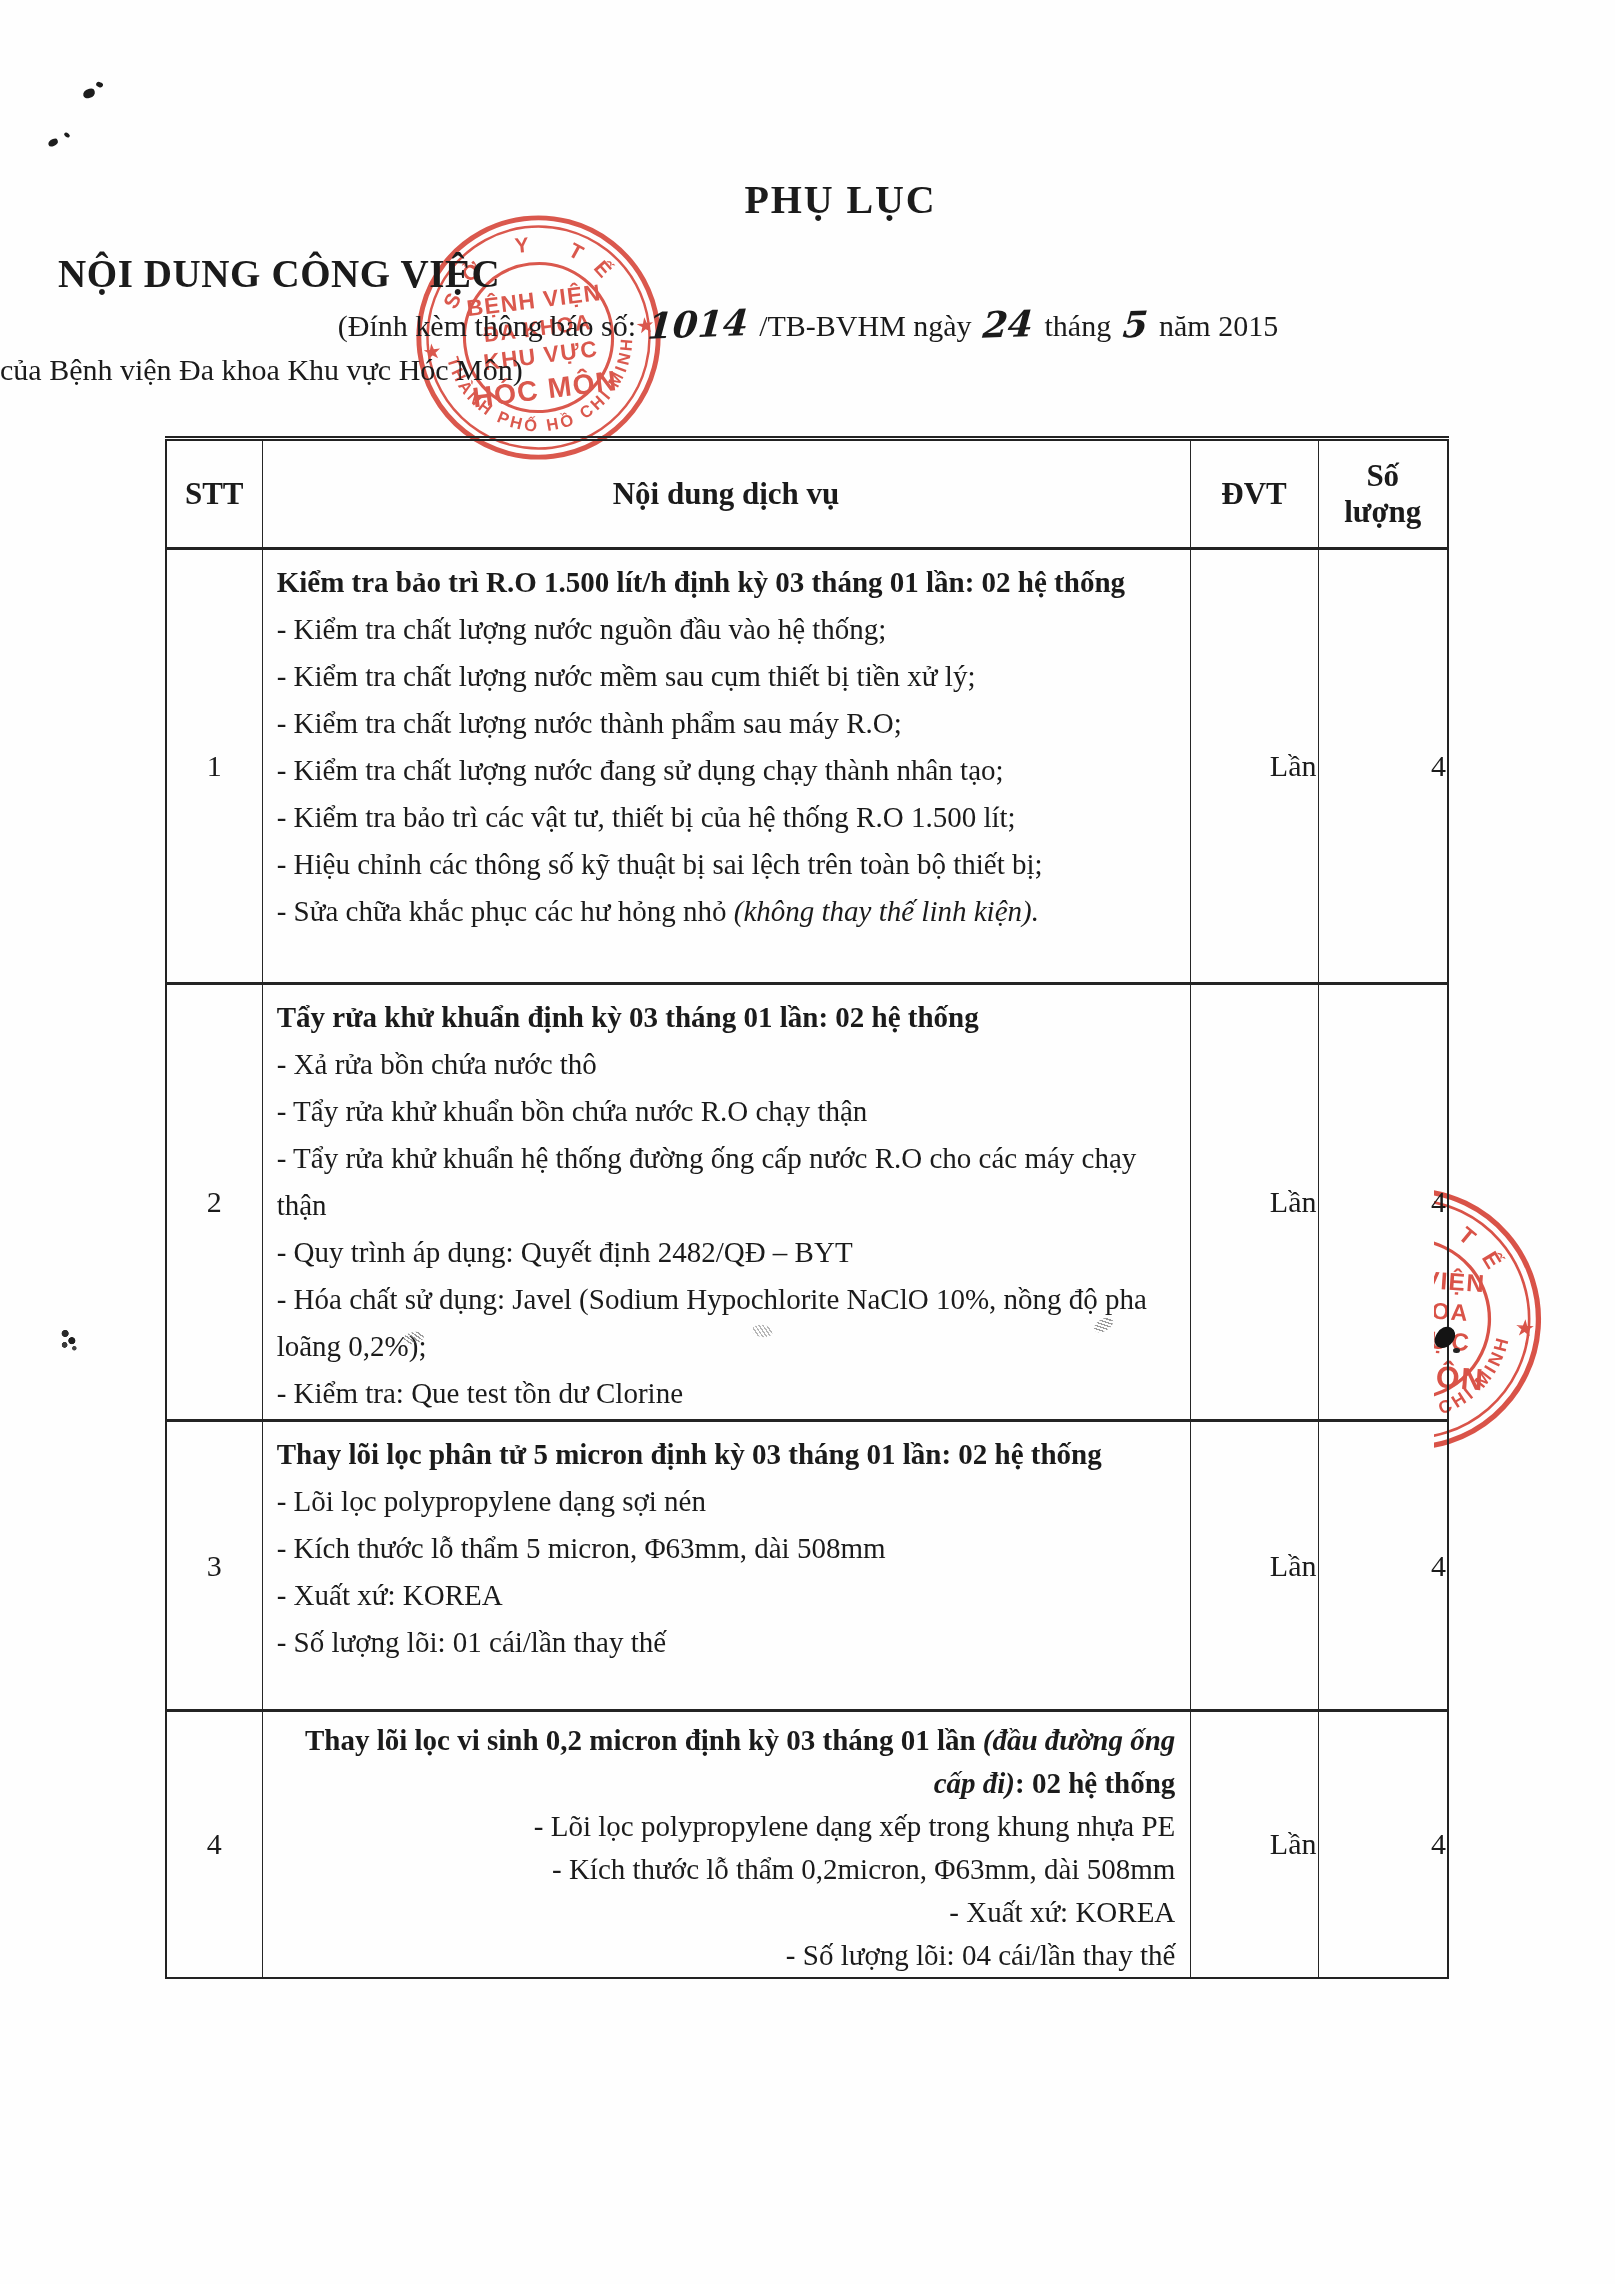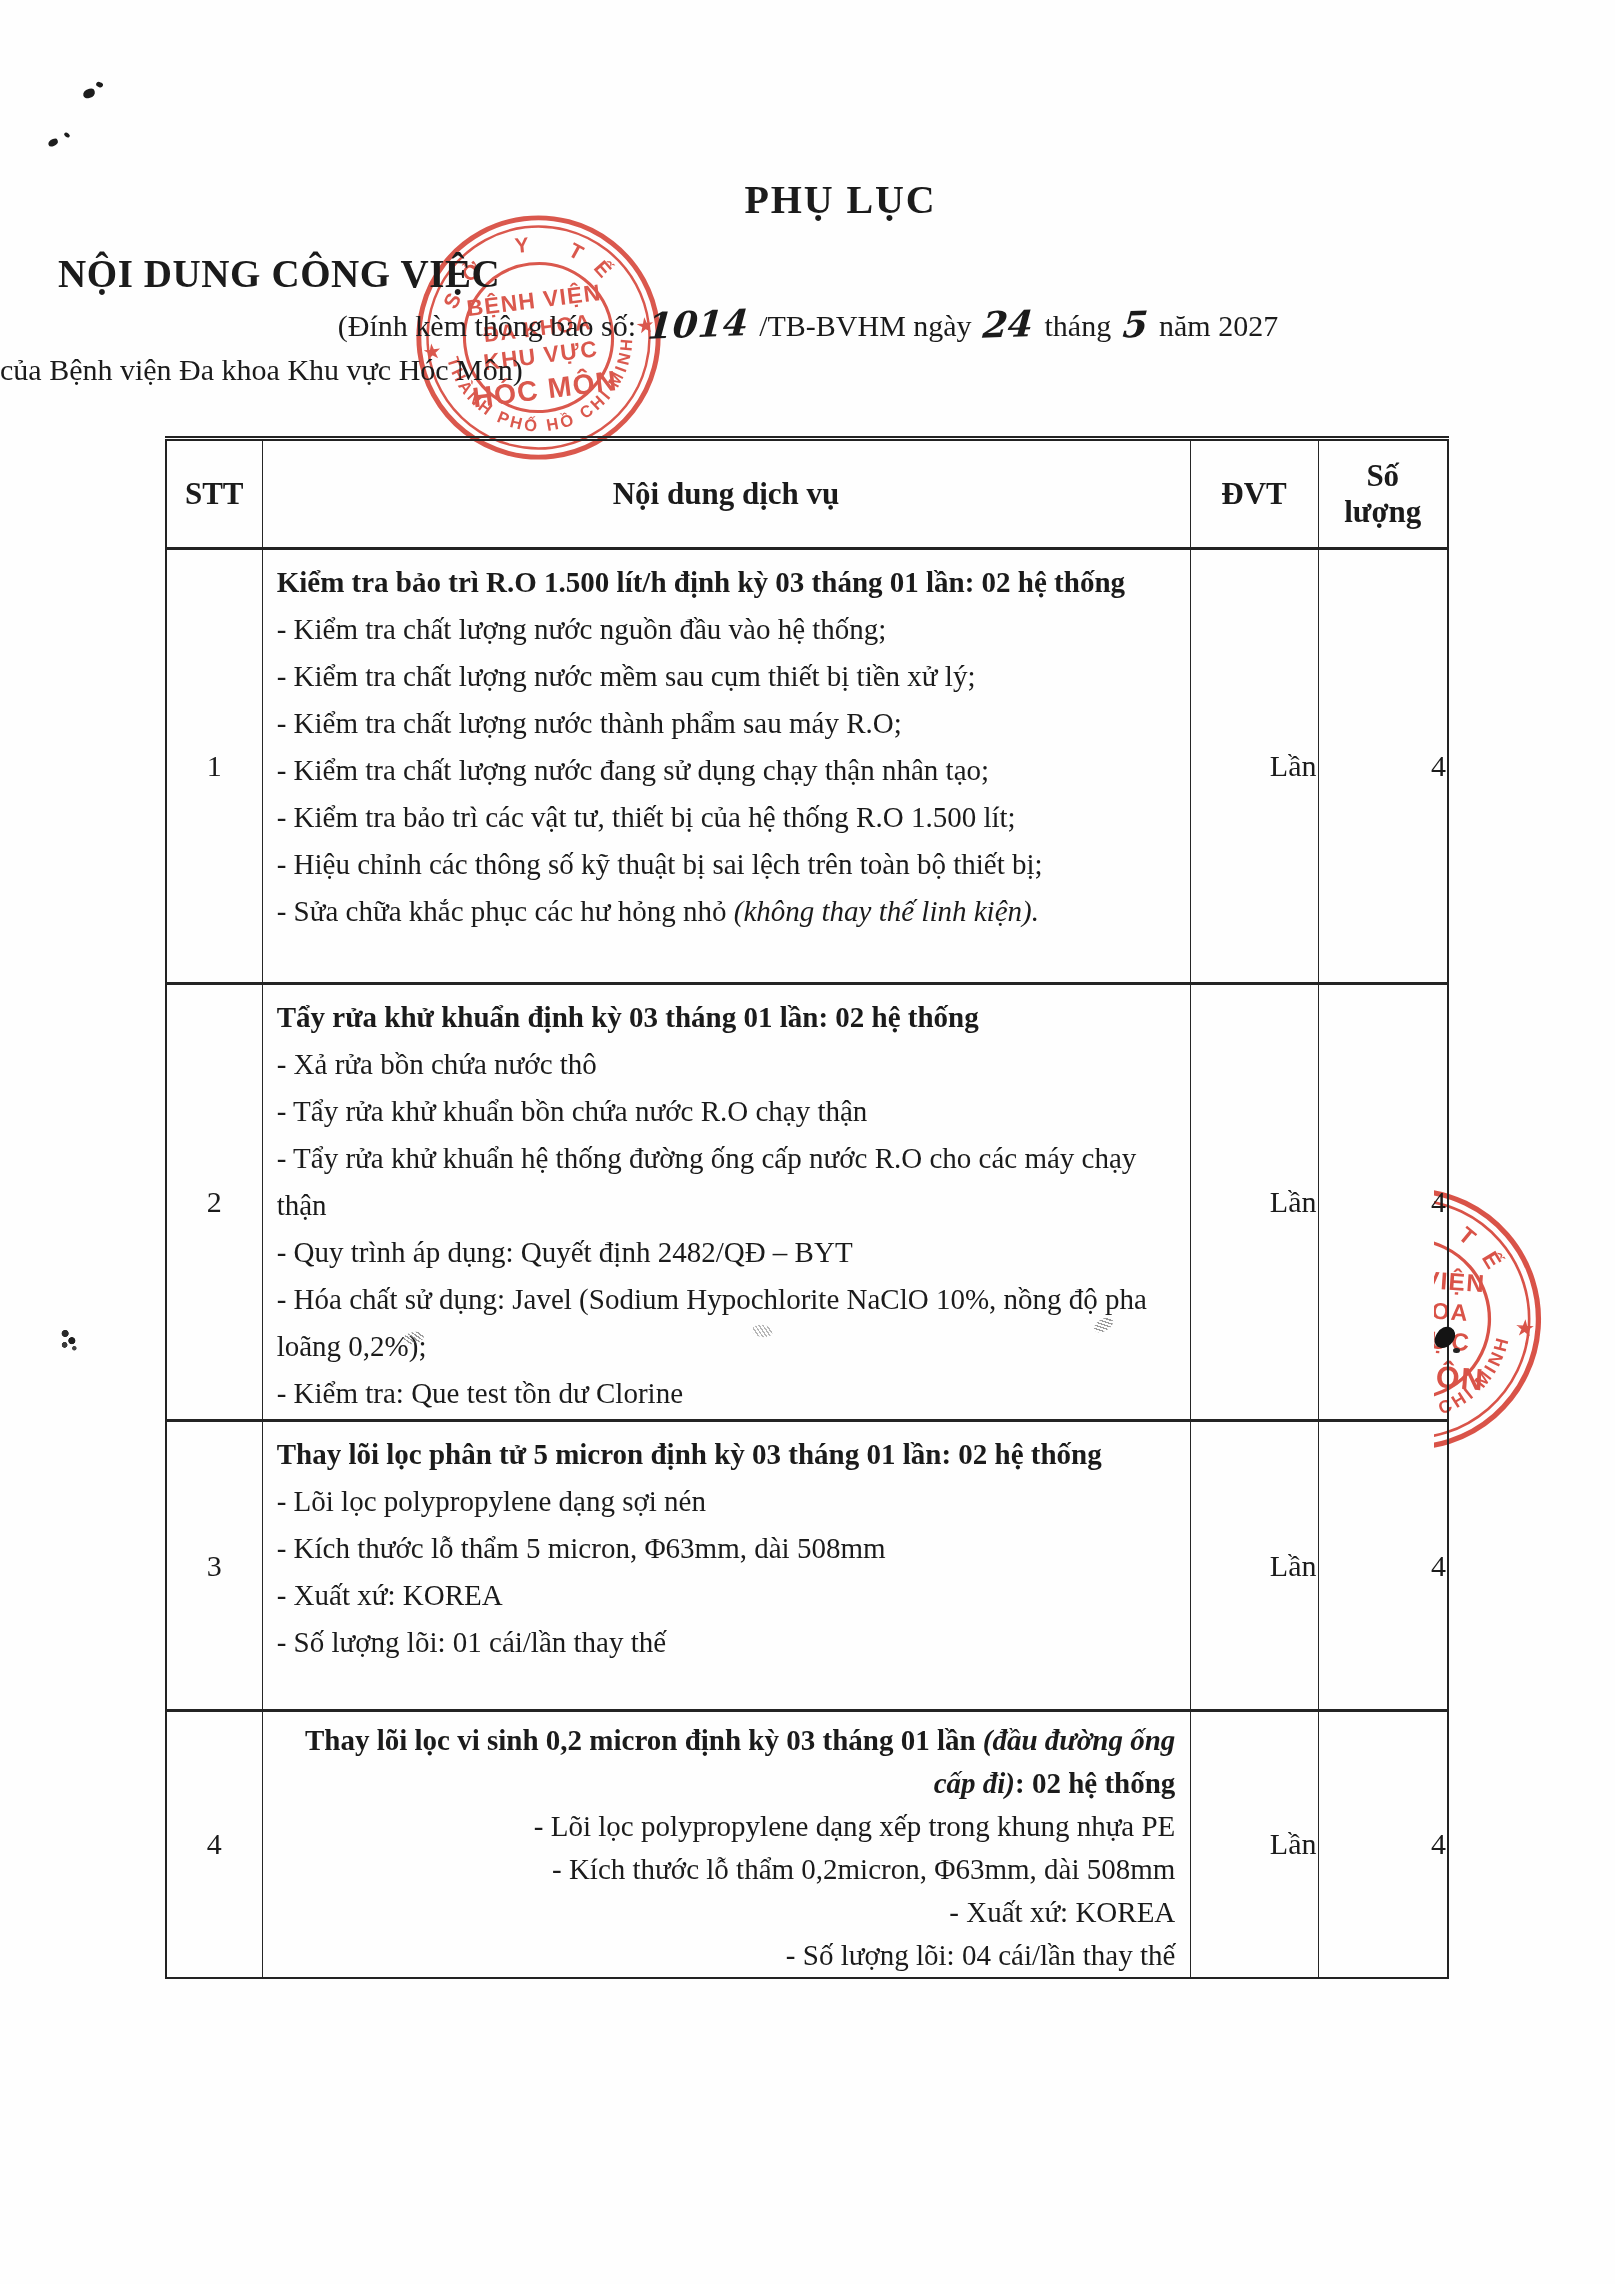--- a/index.html
+++ b/index.html
@@ -135,21 +135,21 @@
   <div class="speck sp4"></div>
   <div class="margin-scribble"></div>
   <div class="pencil pm1"></div>
   <div class="pencil pm2"></div>
   <div class="pencil pm3"></div>
   <div class="ink-blot"></div>
   <div class="ink-blot-dot"></div>
 
   <div class="doc-title">PHỤ LỤC</div>
   <div class="doc-subtitle">NỘI DUNG CÔNG VIỆC</div>
-  <div class="attach-line1"><span>(Đính kèm thông báo số: </span><span class="hand">1014</span><span> /TB-BVHM ngày </span><span class="hand">24</span><span> tháng </span><span class="hand">5</span><span> năm 2027</span></div>
+  <div class="attach-line1"><span>(Đính kèm thông báo số: </span><span class="hand">1014</span><span> /TB-BVHM ngày </span><span class="hand">24</span><span> tháng </span><span class="hand">5</span><span> năm 2015</span></div>
   <div class="attach-line2">của Bệnh viện Đa khoa Khu vực Hóc Môn)</div>
 
   <svg class="stamp1" viewBox="0 0 420 420">
     <g fill="none" stroke="#d84a3f">
       <circle cx="210" cy="210" r="194" stroke-width="8"></circle>
       <circle cx="210" cy="210" r="180" stroke-width="4"></circle>
       <circle cx="210" cy="210" r="120" stroke-width="5"></circle>
     </g>
     <path id="arcT1" d="M 70,210 A 140,140 0 0 1 350,210" fill="none"></path>
     <path id="arcB1" d="M 58,210 A 152,152 0 0 0 362,210" fill="none"></path>
@@ -210,21 +210,21 @@
       </tr>
     </thead>
     <tbody>
         <tr class="body-row row-1" style="height: 435px;">
           <td class="c-stt">1</td>
           <td class="c-content">
             <div class="line"><span class="bold">Kiểm tra bảo trì R.O 1.500 lít/h định kỳ 03 tháng 01 lần: 02 hệ thống</span></div>
             <div class="line"><span>- Kiểm tra chất lượng nước nguồn đầu vào hệ thống;</span></div>
             <div class="line"><span>- Kiểm tra chất lượng nước mềm sau cụm thiết bị tiền xử lý;</span></div>
             <div class="line"><span>- Kiểm tra chất lượng nước thành phẩm sau máy R.O;</span></div>
-            <div class="line"><span>- Kiểm tra chất lượng nước đang sử dụng chạy thận nhân tạo;</span></div>
+            <div class="line"><span>- Kiểm tra chất lượng nước đang sử dụng chạy thành nhân tạo;</span></div>
             <div class="line"><span>- Kiểm tra bảo trì các vật tư, thiết bị của hệ thống R.O 1.500 lít;</span></div>
             <div class="line"><span>- Hiệu chỉnh các thông số kỹ thuật bị sai lệch trên toàn bộ thiết bị;</span></div>
             <div class="line"><span>- Sửa chữa khắc phục các hư hỏng nhỏ </span><span class="italic">(không thay thế linh kiện).</span></div>
           </td>
           <td class="c-unit">Lần</td>
           <td class="c-qty">4</td>
         </tr>
         <tr class="body-row row-2" style="height: 437px;">
           <td class="c-stt">2</td>
           <td class="c-content">

